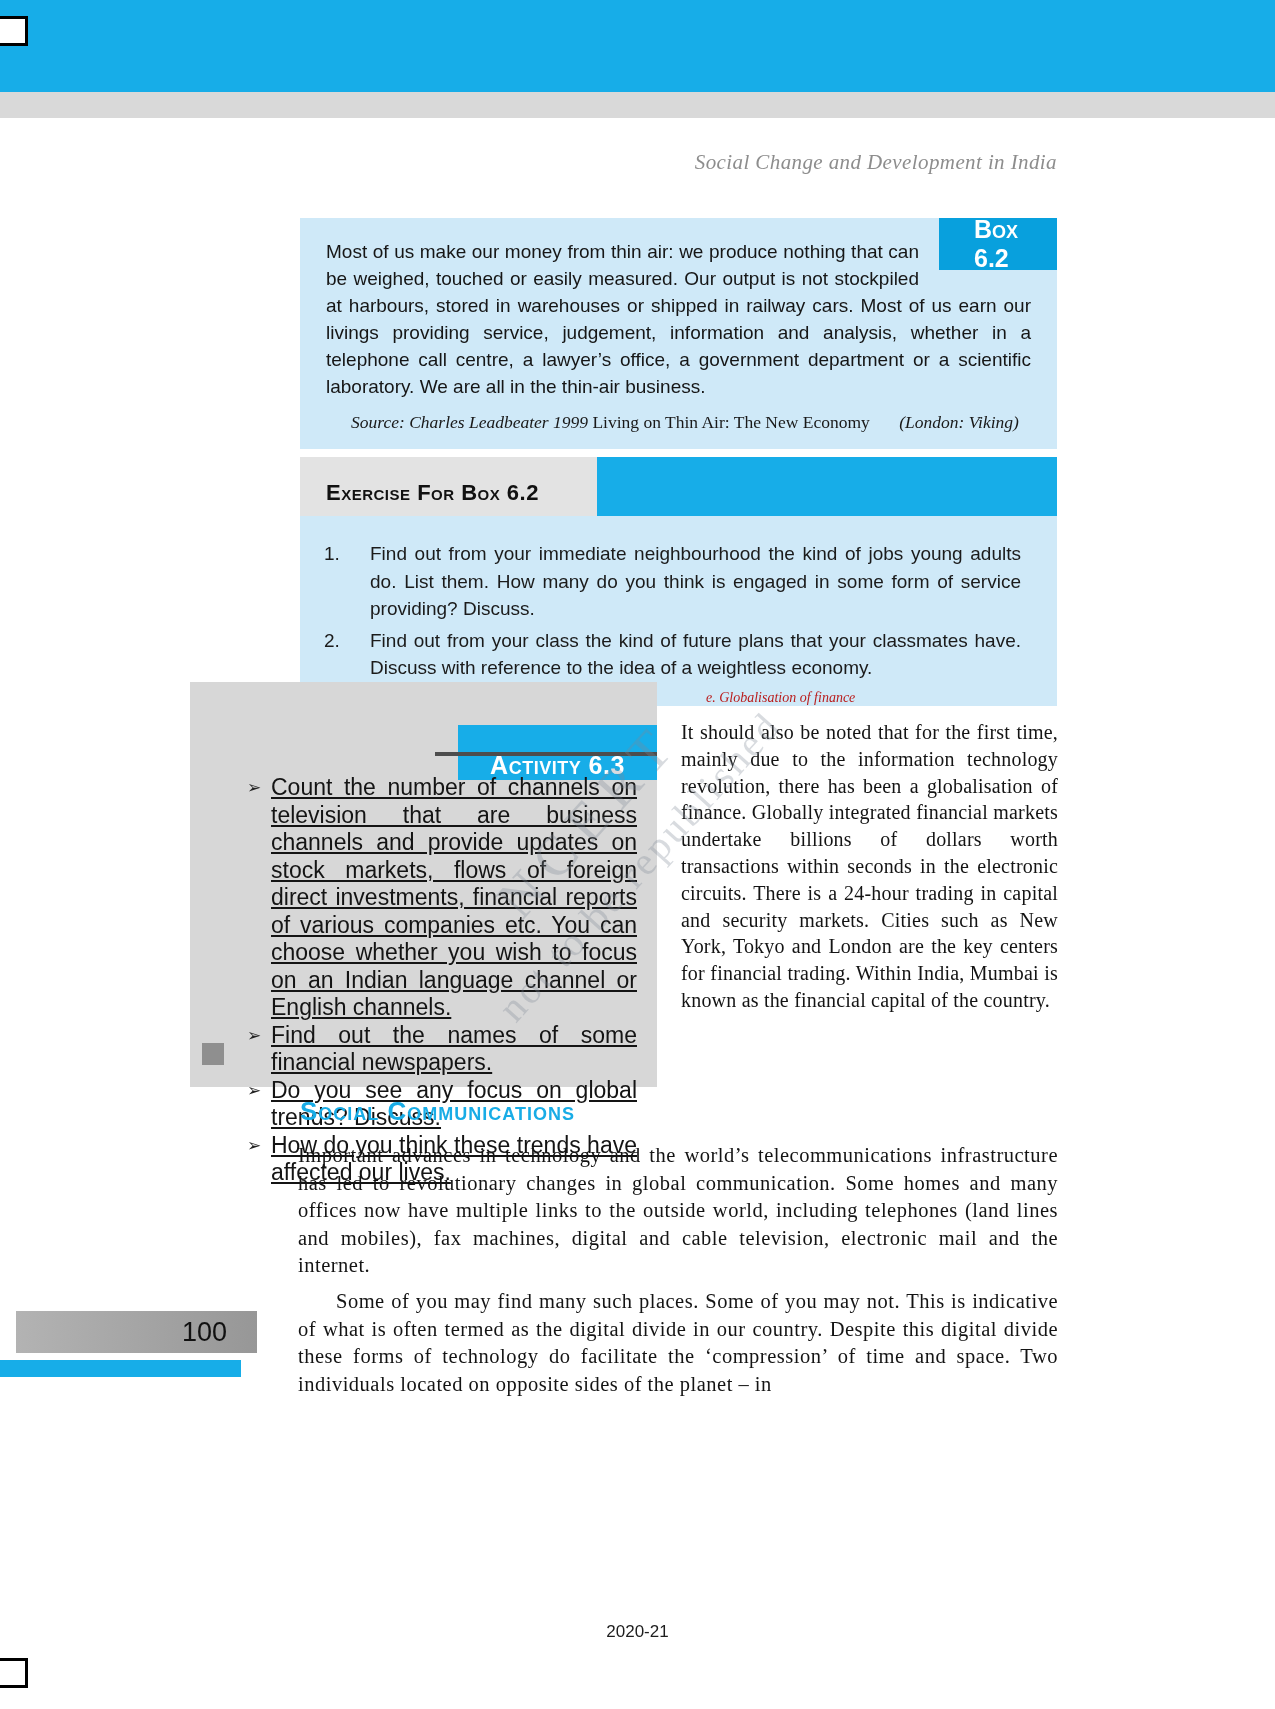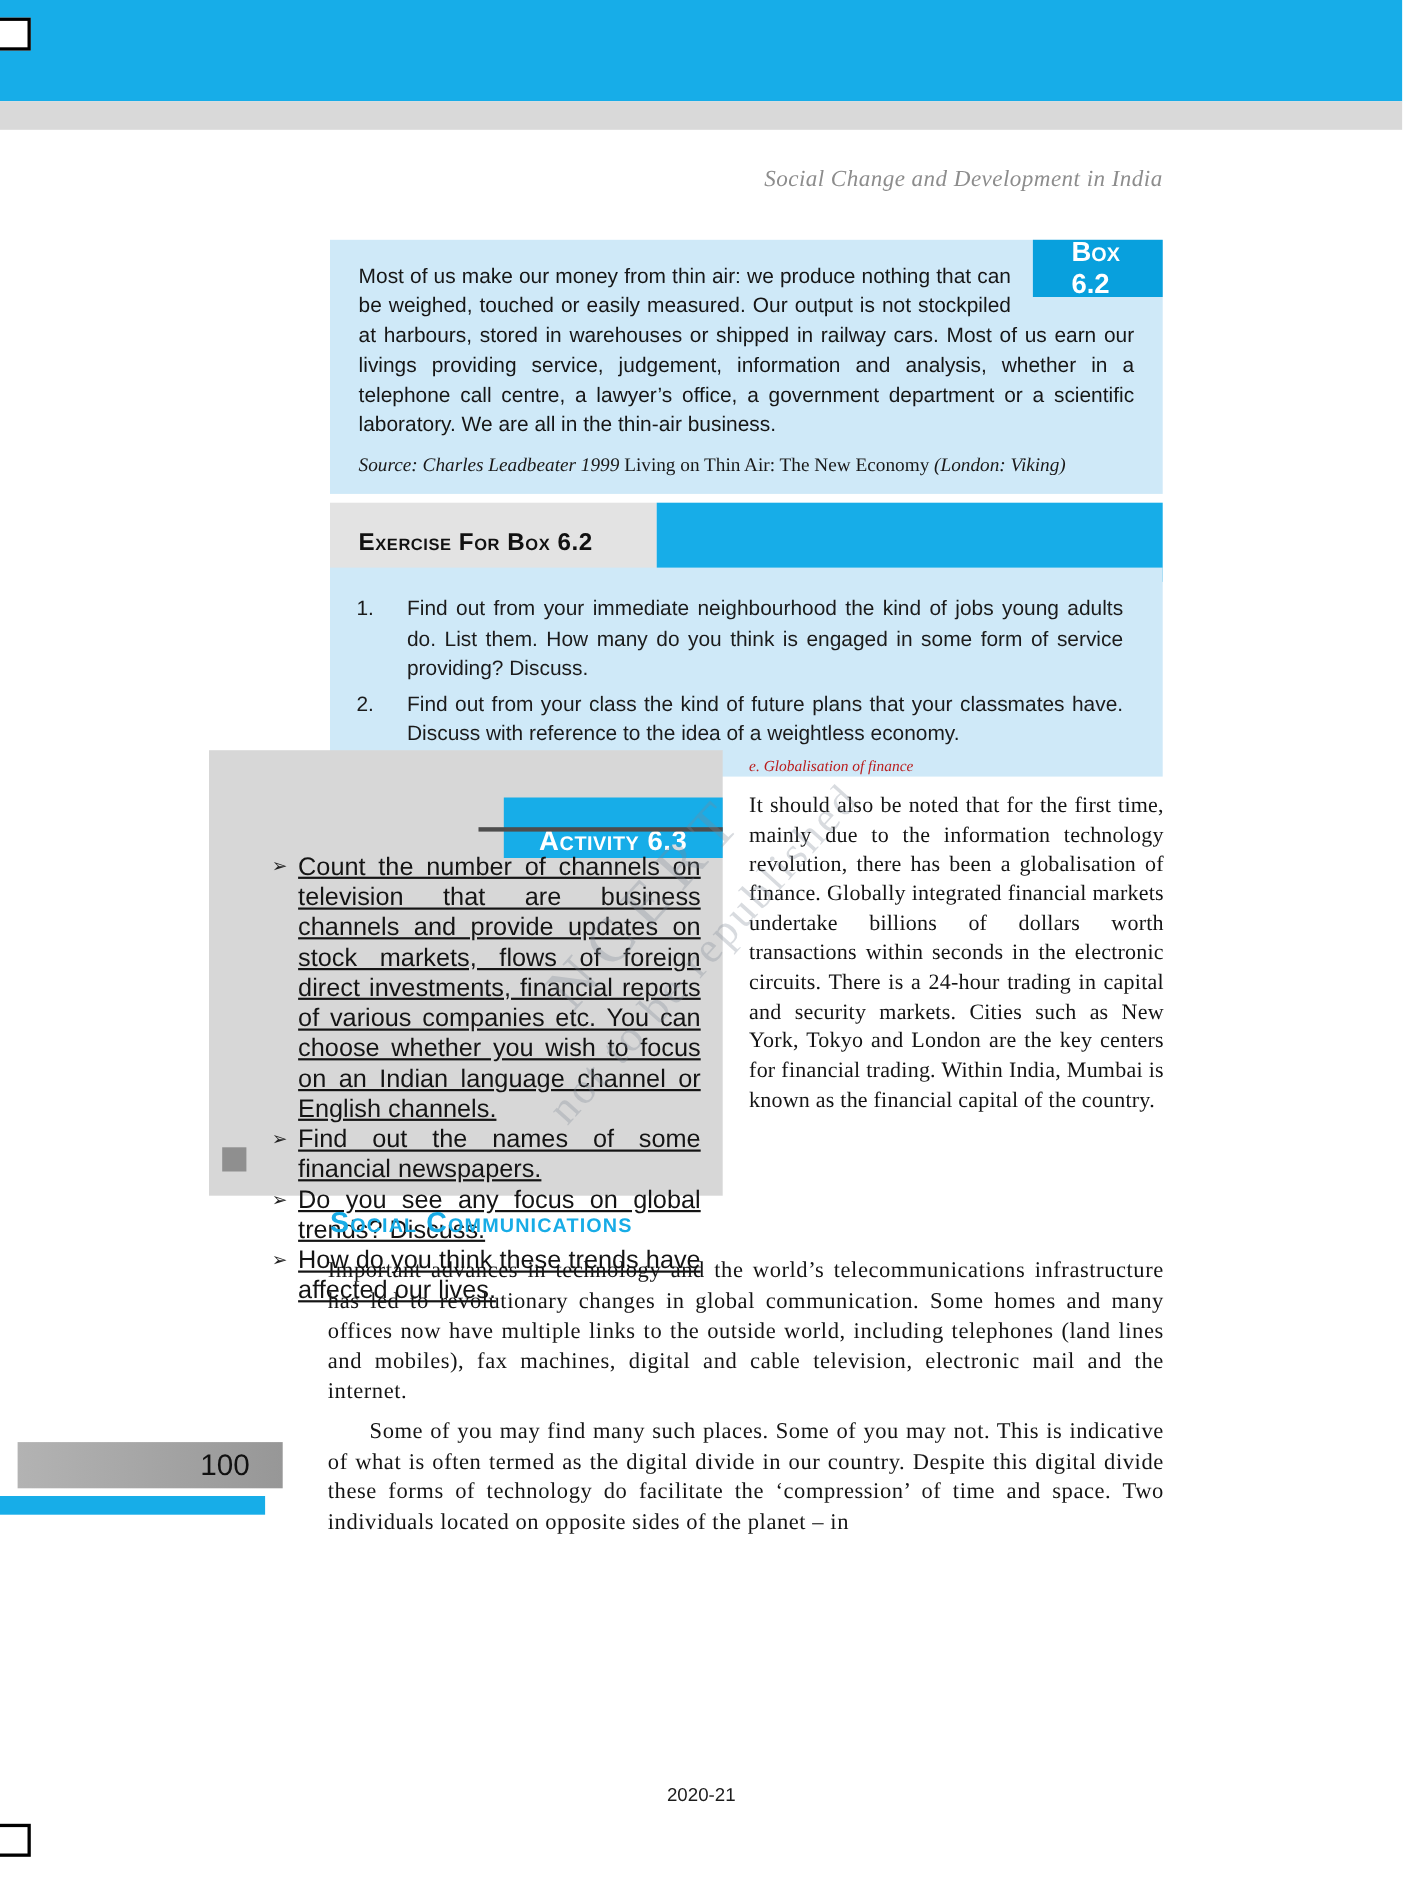--- a/index.html
+++ b/index.html
@@ -2,21 +2,21 @@
 <html><head>
 <meta charset="utf-8">
 <style>
   * { margin:0; padding:0; box-sizing:border-box; }
   html,body { background:#ffffff; }
   .page {
     position:relative; width:1275px; height:1709px; background:#fff;
     overflow:hidden; font-family:"Liberation Sans", sans-serif; color:#1b1b1b;
   }
   .serif { font-family:Liberation Serif, serif; }
-  .it { font-style:italic; }
+  .it { font-style:italic;margin-left:25px; }
   .sc { font-variant:small-caps; }
 
   
   .top-cyan  { position:absolute; left:0; top:0;   width:100%; height:92px; background:#17ade8; }
   .top-gray  { position:absolute; left:0; top:92px; width:100%; height:26px; background:#d9d9d9; }
   .reg-mark  { position:absolute; width:44px; height:30px; border:3px solid #000; background:#fff; }
   .reg-top    { left:-16px; top:16px; }
   .reg-bottom { left:-16px; top:1658px; }
 
   

